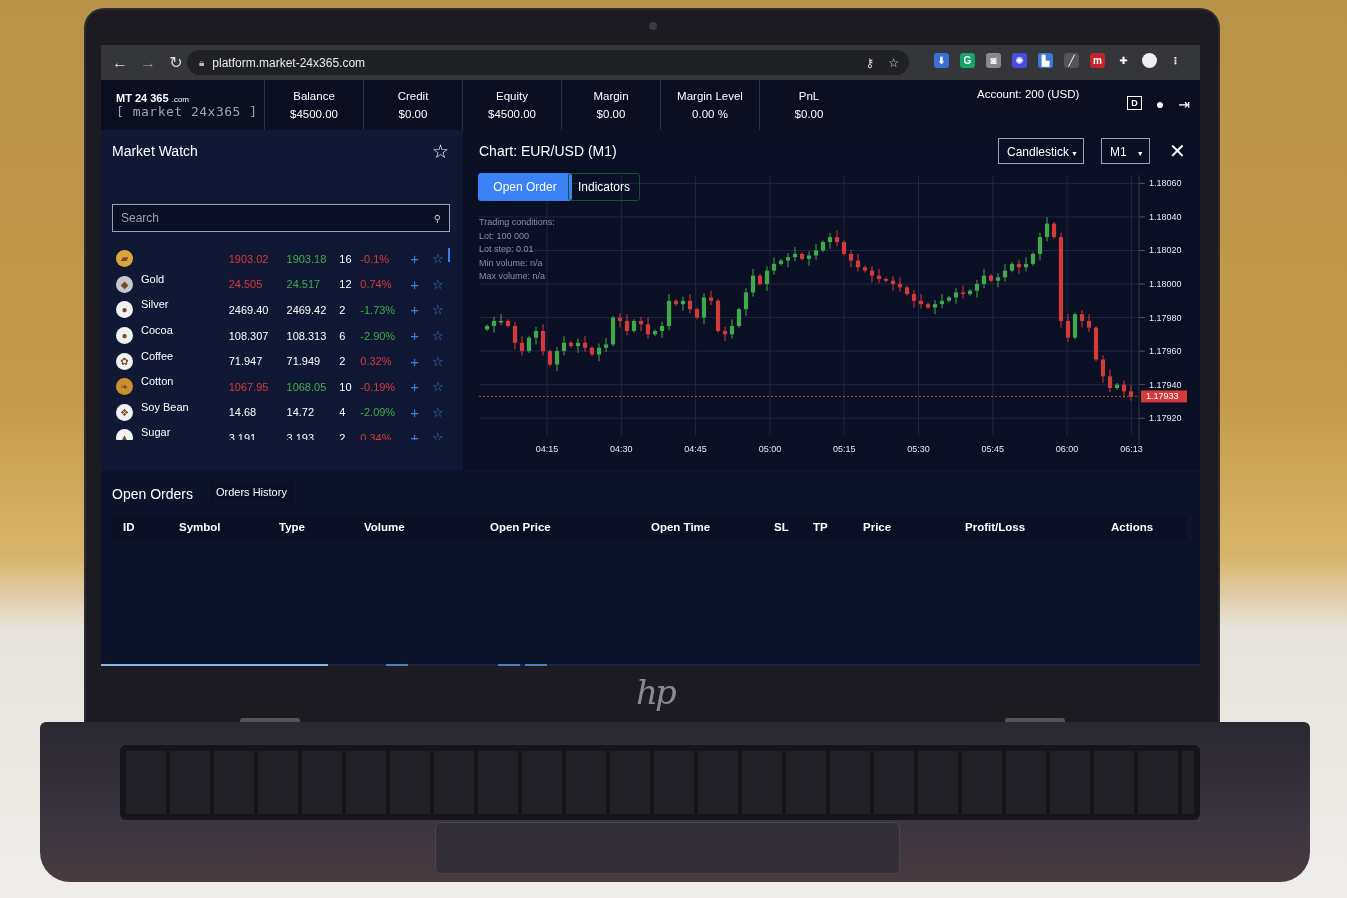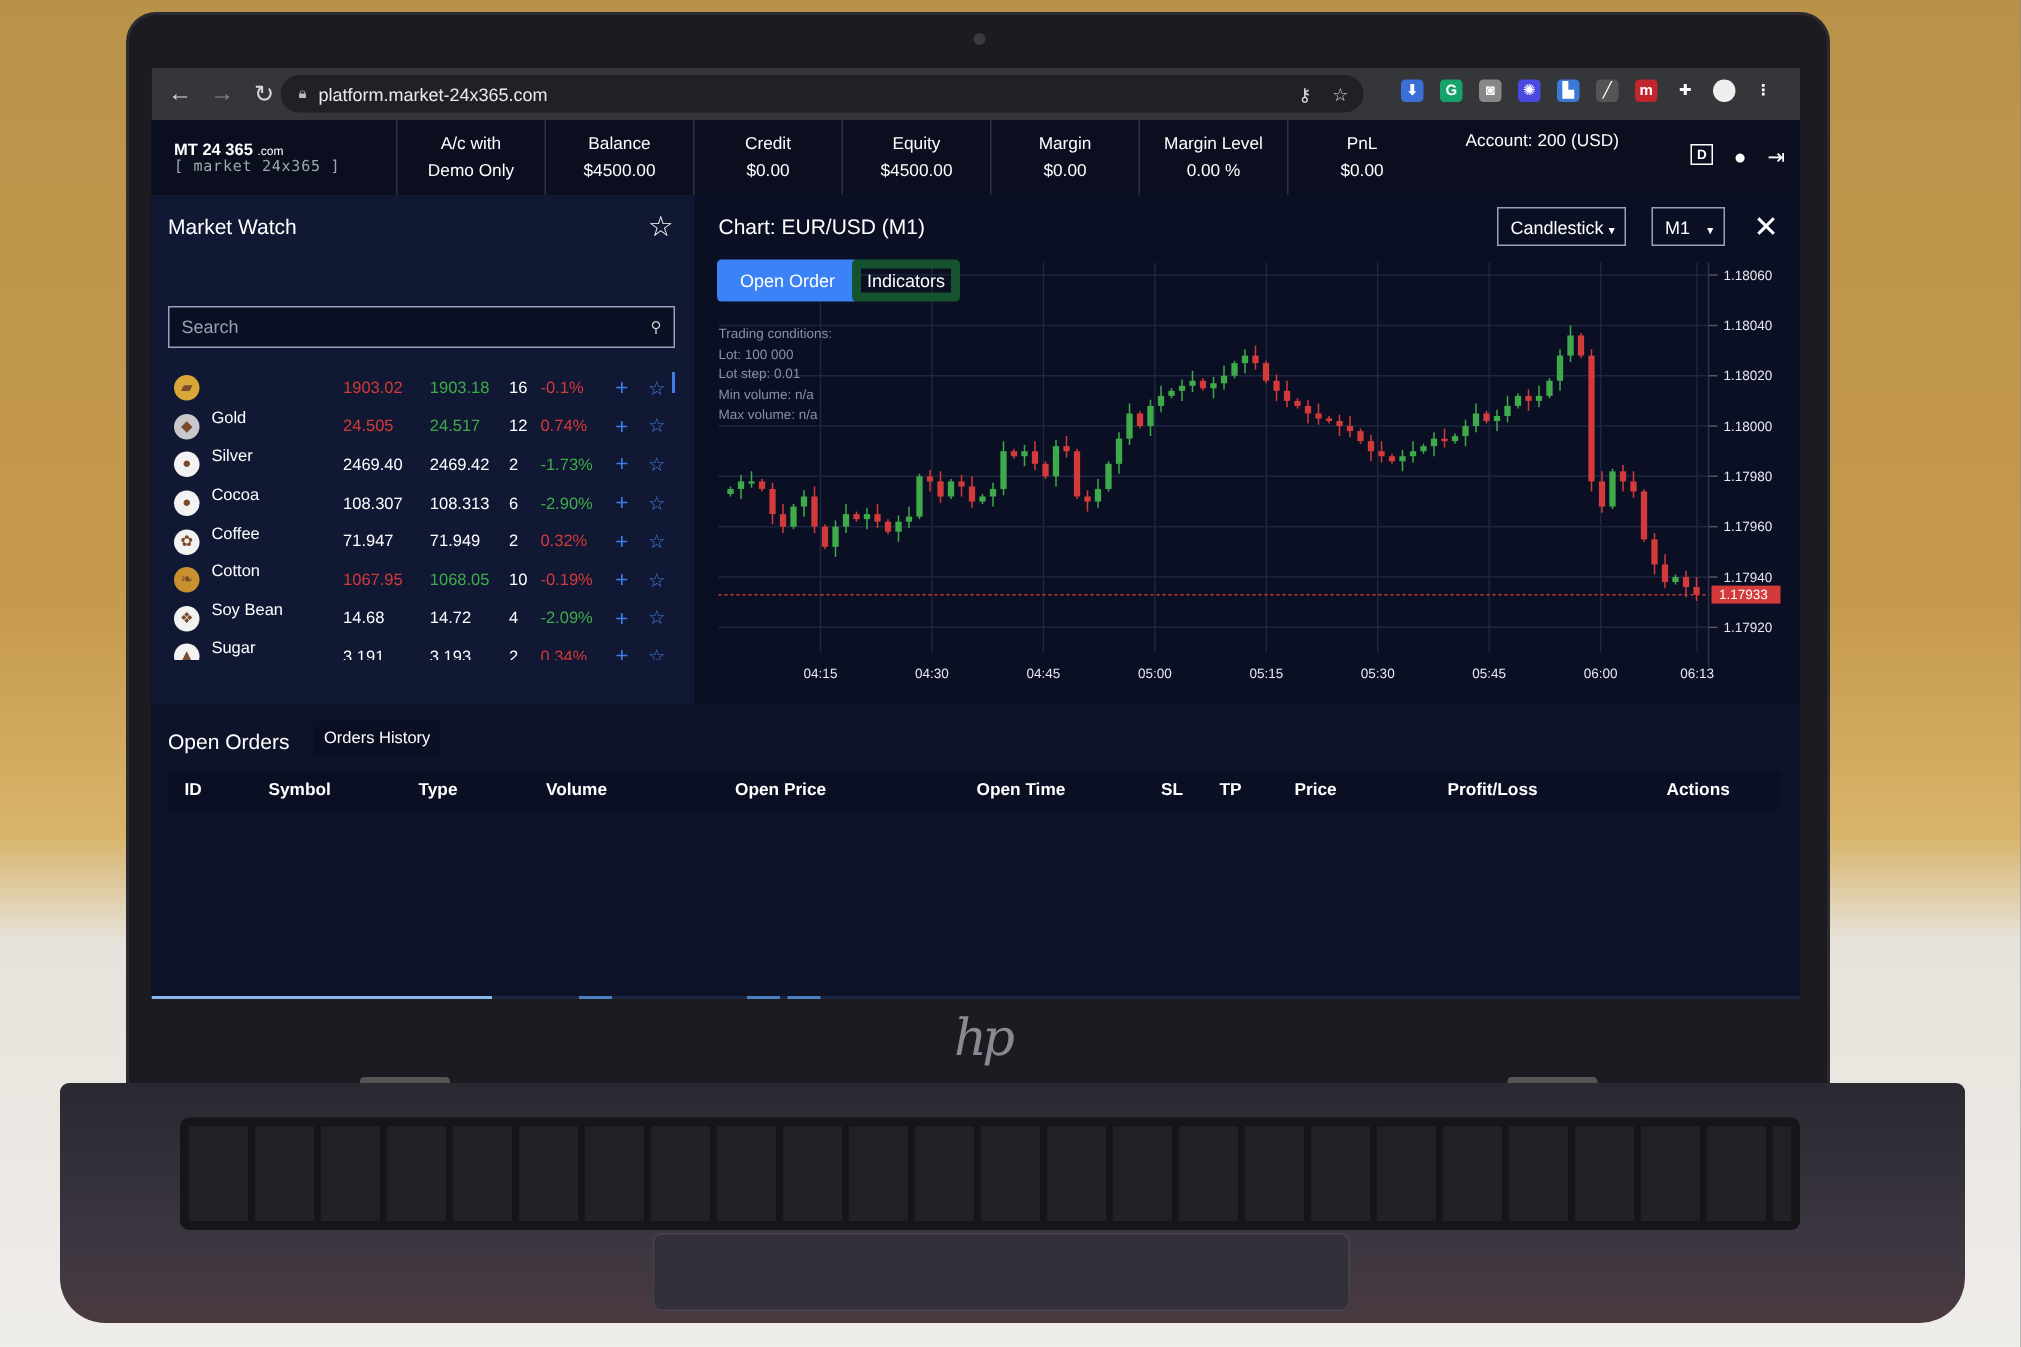--- a/index.html
+++ b/index.html
@@ -37,21 +37,21 @@
   .lock { font-size: 10px; margin-right: 8px; color: #bbb; }
   .url-right { position: absolute; right: 10px; display: flex; gap: 14px; color: #ddd; font-size: 12px; }
   .ext-icons { position: absolute; left: 833px; top: 8px; display: flex; gap: 11px; align-items: center; }
   .ext { width: 15px; height: 15px; border-radius: 3px; font-size: 10px; color: #fff; display:flex; align-items:center; justify-content:center; font-weight: bold; }
 
   
   .acct-bar { position: absolute; left: 0; top: 35px; width: 100%; height: 50px; background: #0a0e1f; display: flex; align-items: center; }
   .brand { width: 163px; padding-left: 15px; color: #fff; }
   .brand .b1 { font-weight: bold; font-size: 11px; }
   .brand .b1 small { font-size: 8px; font-weight: normal; }
-  .brand .b2 { font-size: 10px; color: #9aa; font-family: "DejaVu Sans Mono", monospace; letter-spacing: 0.5px; }
+  .brand .b2 { font-size: 13px; color: #9aa; font-family: "DejaVu Sans Mono", monospace; letter-spacing: 0.5px; }
   .stat { width: 99px; height: 50px; border-left: 1px solid #2a3046; display: flex; flex-direction: column; justify-content: center; align-items: center; color: #fff; font-size: 11.5px; line-height: 18px; }
   .account-label { position: absolute; left: 876px; top: 8px; color: #fff; font-size: 11.5px; }
   .hdr-icons { position: absolute; right: 10px; top: 16px; display: flex; gap: 14px; color: #fff; font-size: 14px; }
 
   
   .market { position: absolute; left: 0; top: 85px; width: 362px; height: 340px; background: #111833; }
   .mw-title { position: absolute; left: 11px; top: 13px; color: #fff; font-size: 14px; }
   .mw-star { position: absolute; right: 14px; top: 10px; color: #fff; font-size: 19px; }
   .mw-select { position: absolute; left: 11px; top: 43px; width: 338px; height: 28px; border: 1px solid #9aa0b5; background: #0a0f24; color: #fff; font-size: 12px; padding: 6px 8px; }
   .mw-select .caret { position: absolute; right: 9px; top: 8px; font-size: 8px; }
@@ -66,21 +66,21 @@
   .mw-spread { width: 21px; }
   .mw-chg { width: 50px; }
   .mw-add { width: 22px; color: #3f7de6; font-size: 15px; }
   .mw-fav { width: 20px; color: #3f7de6; font-size: 13px; }
   .mw-scroll { position: absolute; left: 347px; top: 118px; width: 2px; height: 14px; background: #3f7de6; }
 
   
   .chart-panel { position: absolute; left: 366px; top: 85px; width: 733px; height: 340px; background: #0a0f24; }
   .chart-title { position: absolute; left: 12px; top: 13px; color: #fff; font-size: 14px; }
   .btn-open { position: absolute; left: 11px; top: 43px; width: 94px; height: 28px; background: #3b82f6; color: #fff; border-radius: 3px; font-size: 12px; display:flex; align-items:center; justify-content:center; }
-  .btn-ind { position: absolute; left: 101px; top: 43px; width: 72px; height: 28px; border: 6px solid #14532d; color: #fff; border-radius: 3px; font-size: 12px; display:flex; align-items:center; justify-content:center; }
+  .btn-ind { position: absolute; left: 101px; top: 43px; width: 72px; height: 28px; border: 1px solid #14532d; color: #fff; border-radius: 3px; font-size: 12px; display:flex; align-items:center; justify-content:center; }
   .sel-type { position: absolute; left: 531px; top: 8px; width: 86px; height: 26px; border: 1px solid #9aa0b5; color: #fff; font-size: 12px; padding: 6px 8px; }
   .sel-tf { position: absolute; left: 634px; top: 8px; width: 49px; height: 26px; border: 1px solid #9aa0b5; color: #fff; font-size: 12px; padding: 6px 8px; }
   .chart-close { position: absolute; left: 702px; top: 9px; color: #fff; font-size: 20px; }
   .cond { position: absolute; left: 12px; top: 86px; color: #8a90a4; font-size: 9px; line-height: 13.5px; z-index: 2; }
   #chart-svg { position: absolute; left: 0; top: 40px; }
 
   
   .orders { position: absolute; left: 0; top: 425px; width: 100%; height: 196px; background: #0d1329; }
   .orders-tab-active { position: absolute; left: 11px; top: 16px; color: #fff; font-size: 14px; }
   .orders-tab { position: absolute; left: 108px; top: 11px; padding: 5px 7px; color: #fff; font-size: 11px; background: #0a0f24; }
@@ -131,24 +131,20 @@
         <span class="ext" style="background: rgb(53, 54, 58);">⋮</span>
       </div>
   </div>
 
   <div class="acct-bar">
     <div class="brand">
       <div class="b1"><span>MT 24 365</span> <small>.com</small></div>
       <div class="b2">[ market 24x365 ]</div>
     </div>
     <div id="stats" style="display:flex">
-        <div class="stat">
-          <span>A/c with</span>
-          <span>Demo Only</span>
-        </div>
         <div class="stat">
           <span>Balance</span>
           <span>$4500.00</span>
         </div>
         <div class="stat">
           <span>Credit</span>
           <span>$0.00</span>
         </div>
         <div class="stat">
           <span>Equity</span>

